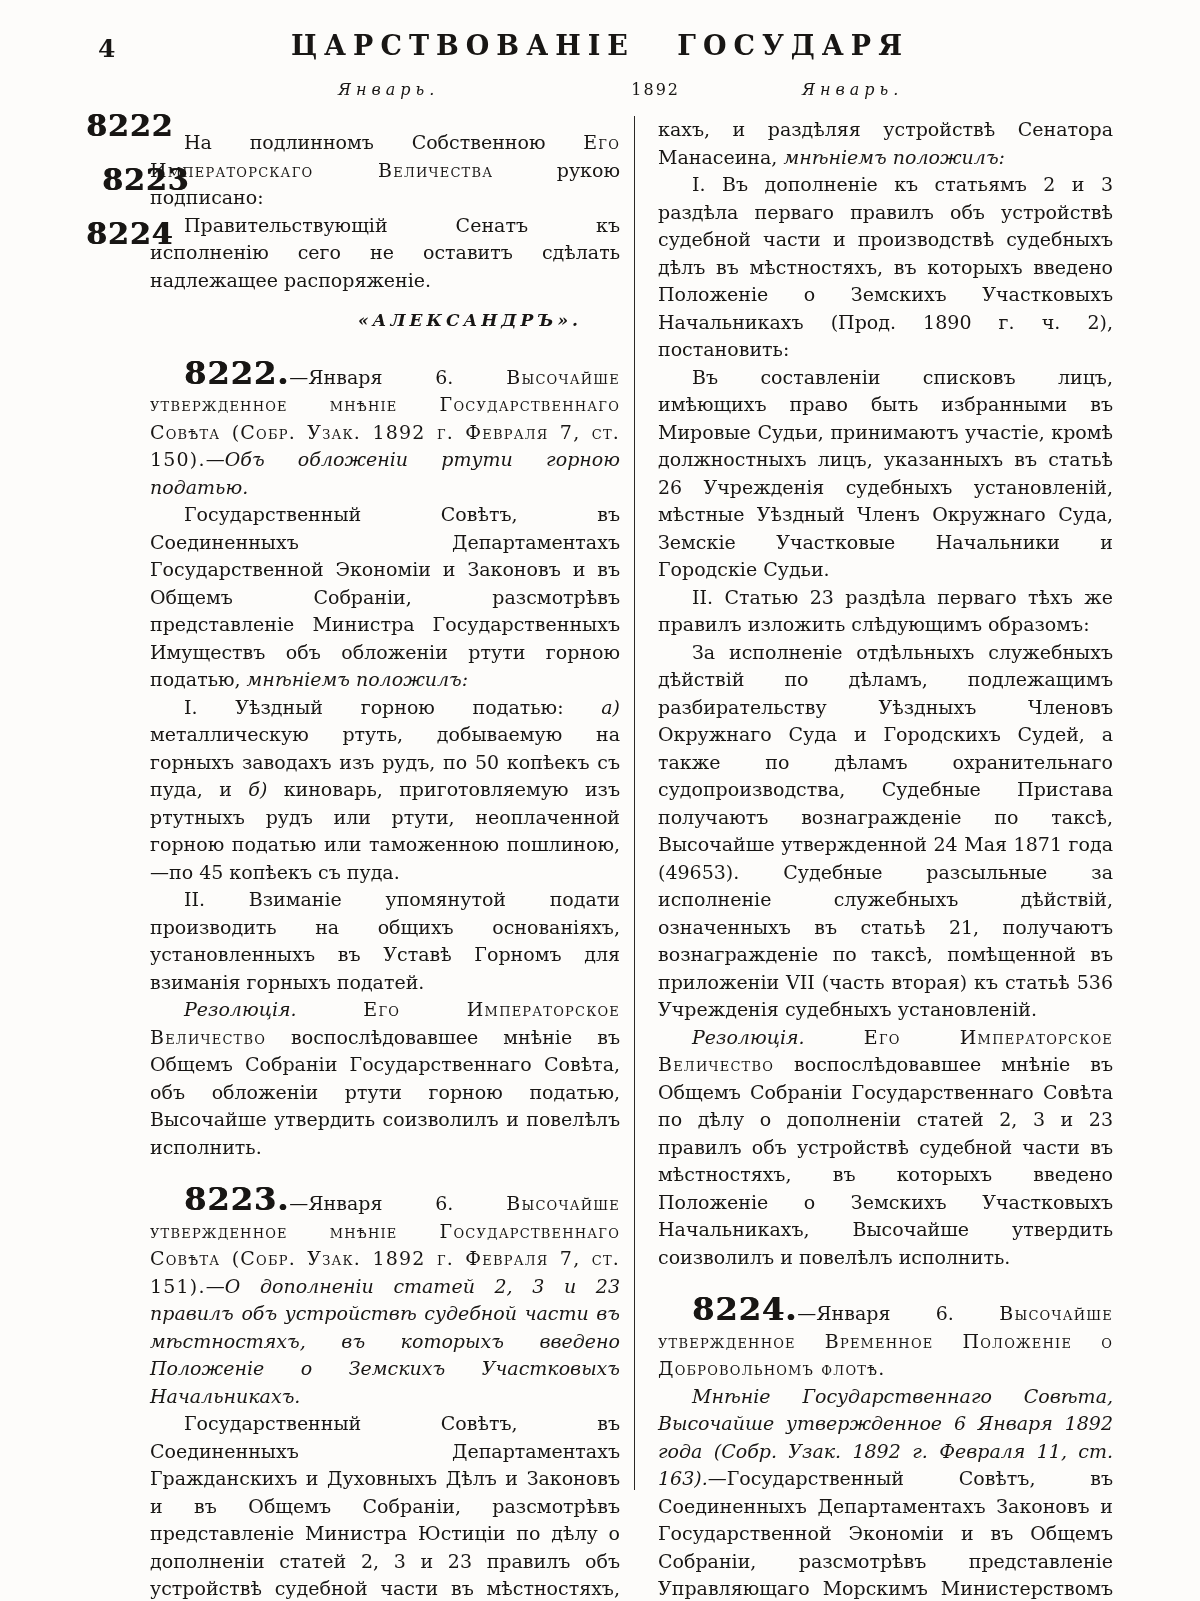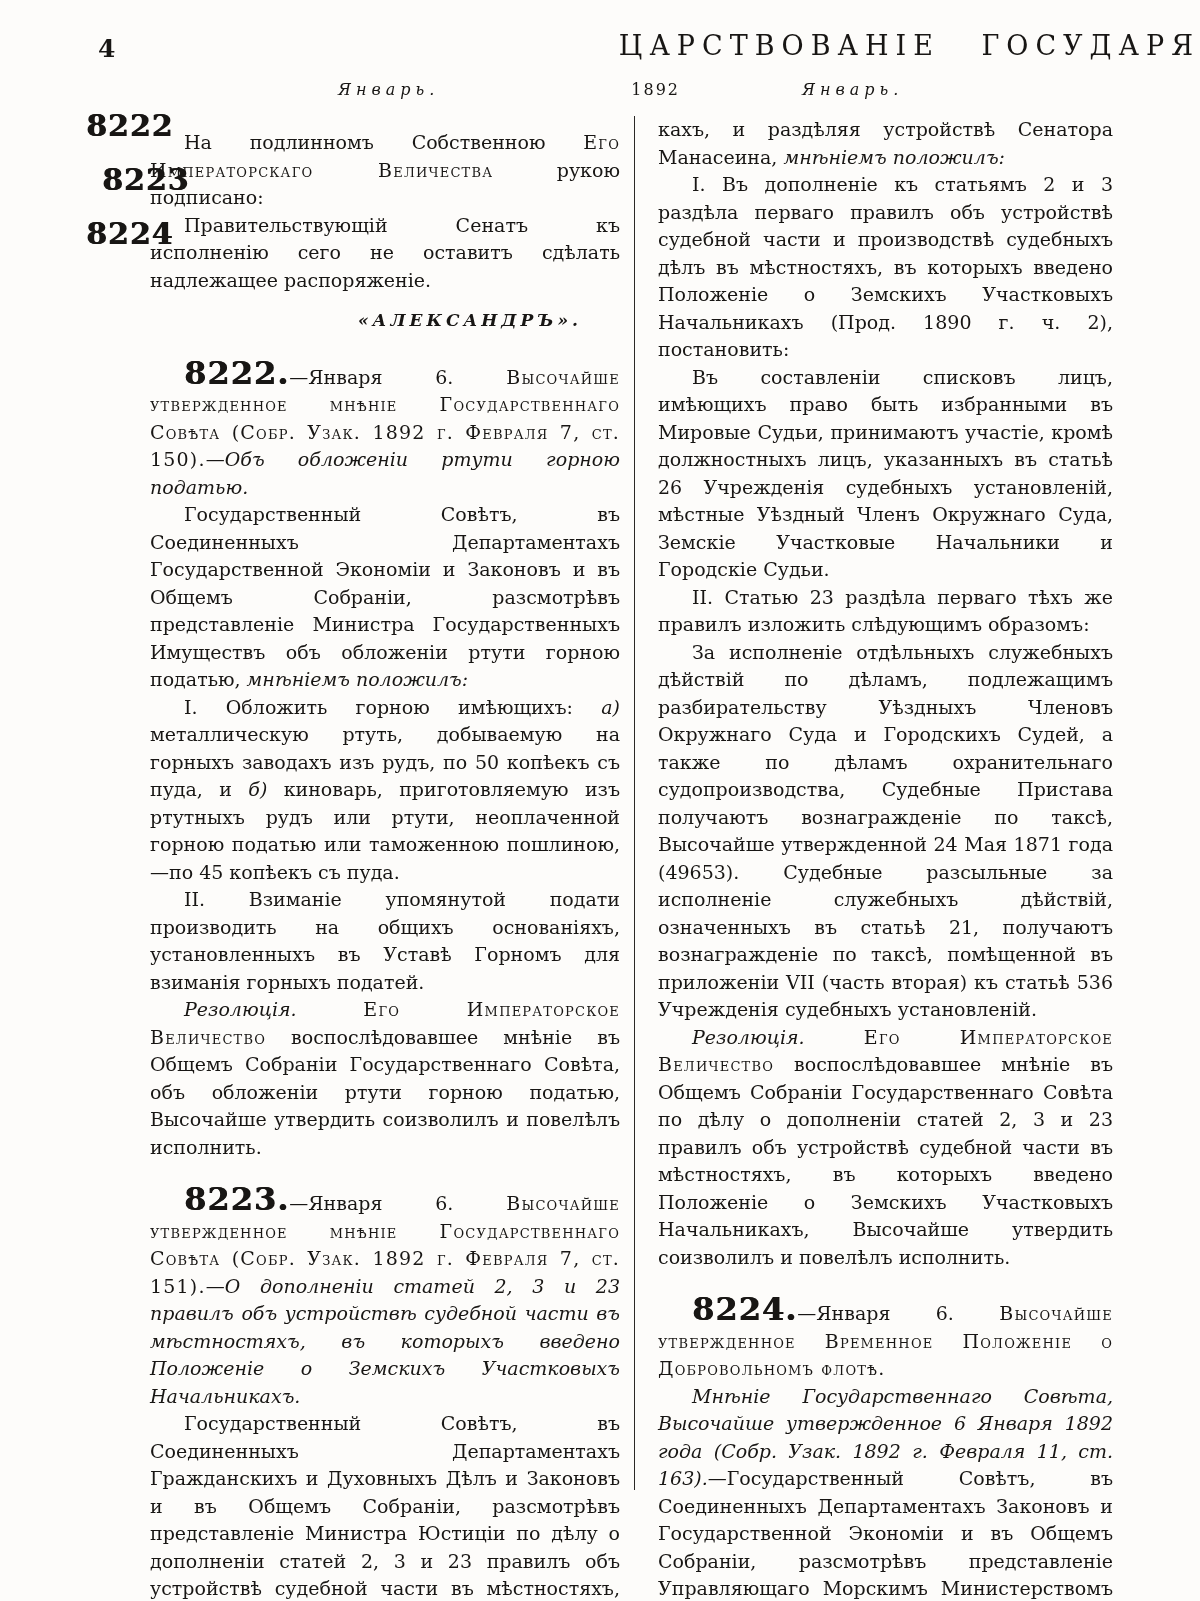--- a/index.html
+++ b/index.html
@@ -12,22 +12,22 @@
     color: #181614;
     overflow: hidden;
   }
   
   .page-number {
     position: absolute; left: 98px; top: 34px;
     font-size: 25px; font-weight: bold;
   }
   .head-title {
     position: absolute; left: 0; right: 0; top: 30px;
-    text-align: right;
-    font-size: 27px; font-weight: normal;
+    text-align: center;
+    font-size: 27px; font-weight: bold;
     letter-spacing: 7px; word-spacing: 26px;
     white-space: nowrap;
   }
   .month-left, .month-right {
     position: absolute; top: 80px;
     font-style: italic; font-size: 16px; letter-spacing: 5px;
   }
   .month-left  { left: 338px; }
   .month-right { left: 802px; }
   .head-year {
@@ -97,21 +97,21 @@
     <p class="para gap-sm"><span>На подлинномъ Собственною </span><span class="sc">Его Императорскаго Величества</span><span> рукою подписано:</span></p>
 
     <p class="para"><span>Правительствующій Сенатъ къ исполненію сего не оставитъ сдѣлать надлежащее распоряженіе.</span></p>
 
     <p class="para sig"><span>«АЛЕКСАНДРЪ».</span></p>
 
     <p class="para gap-lg"><span class="num">8222.</span><span>—Января 6. </span><span class="sc">Высочайше утвержденное мнѣніе Государственнаго Совѣта (Собр. Узак. 1892 г. Февраля 7, ст. 150).</span><span>—</span><span class="it">Объ обложеніи ртути горною податью.</span></p>
 
     <p class="para"><span>Государственный Совѣтъ, въ Соединенныхъ Департаментахъ Государственной Экономіи и Законовъ и въ Общемъ Собраніи, разсмотрѣвъ представленіе Министра Государственныхъ Имуществъ объ обложеніи ртути горною податью, </span><span class="it">мнѣніемъ положилъ:</span></p>
 
-    <p class="para"><span>I. Обложить горною имѣющихъ: </span><span class="it">а)</span><span> металлическую ртуть, добываемую на горныхъ заводахъ изъ рудъ, по 50 копѣекъ съ пуда, и </span><span class="it">б)</span><span> киноварь, приготовляемую изъ ртутныхъ рудъ или ртути, неоплаченной горною податью или таможенною пошлиною,—по 45 копѣекъ съ пуда.</span></p>
+    <p class="para"><span>I. Уѣздный горною податью: </span><span class="it">а)</span><span> металлическую ртуть, добываемую на горныхъ заводахъ изъ рудъ, по 50 копѣекъ съ пуда, и </span><span class="it">б)</span><span> киноварь, приготовляемую изъ ртутныхъ рудъ или ртути, неоплаченной горною податью или таможенною пошлиною,—по 45 копѣекъ съ пуда.</span></p>
 
     <p class="para"><span>II. Взиманіе упомянутой подати производить на общихъ основаніяхъ, установленныхъ въ Уставѣ Горномъ для взиманія горныхъ податей.</span></p>
 
 
     <p class="para"><span class="it">Резолюція.</span><span class="sc"> Его Императорское Величество</span><span> воспослѣдовавшее мнѣніе въ Общемъ Собраніи Государственнаго Совѣта, объ обложеніи ртути горною податью, Высочайше утвердить соизволилъ и повелѣлъ исполнить.</span></p>
 
     <p class="para gap-lg"><span class="num">8223.</span><span>—Января 6. </span><span class="sc">Высочайше утвержденное мнѣніе Государственнаго Совѣта (Собр. Узак. 1892 г. Февраля 7, ст. 151).</span><span>—</span><span class="it">О дополненіи статей 2, 3 и 23 правилъ объ устройствѣ судебной части въ мѣстностяхъ, въ которыхъ введено Положеніе о Земскихъ Участковыхъ Начальникахъ.</span></p>
 
     <p class="para"><span>Государственный Совѣтъ, въ Соединенныхъ Департаментахъ Гражданскихъ и Духовныхъ Дѣлъ и Законовъ и въ Общемъ Собраніи, разсмотрѣвъ представленіе Министра Юстиціи по дѣлу о дополненіи статей 2, 3 и 23 правилъ объ устройствѣ судебной части въ мѣстностяхъ, въ которыхъ введено Положеніе о Земскихъ Участковыхъ Начальни-</span></p>
 

